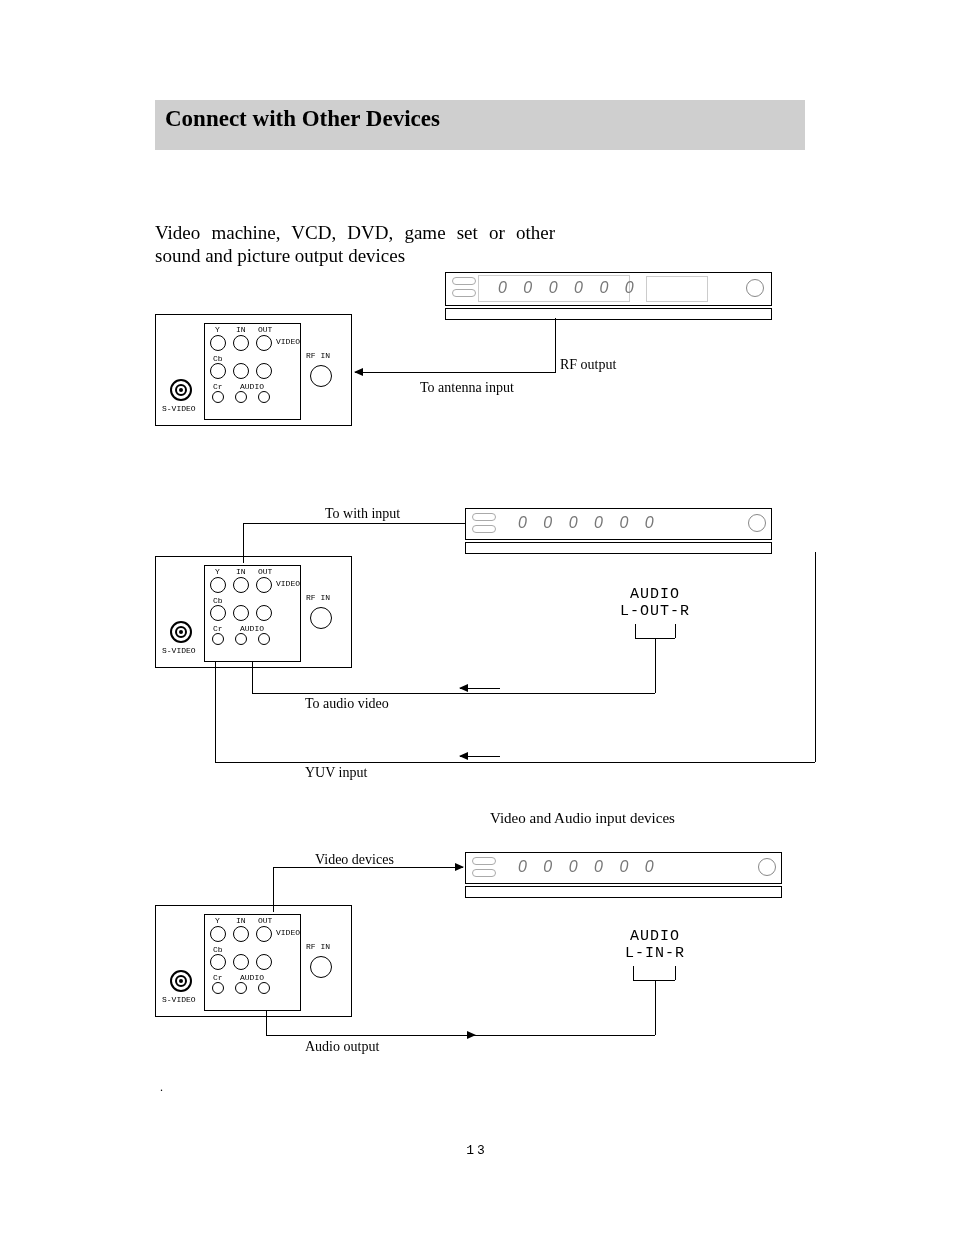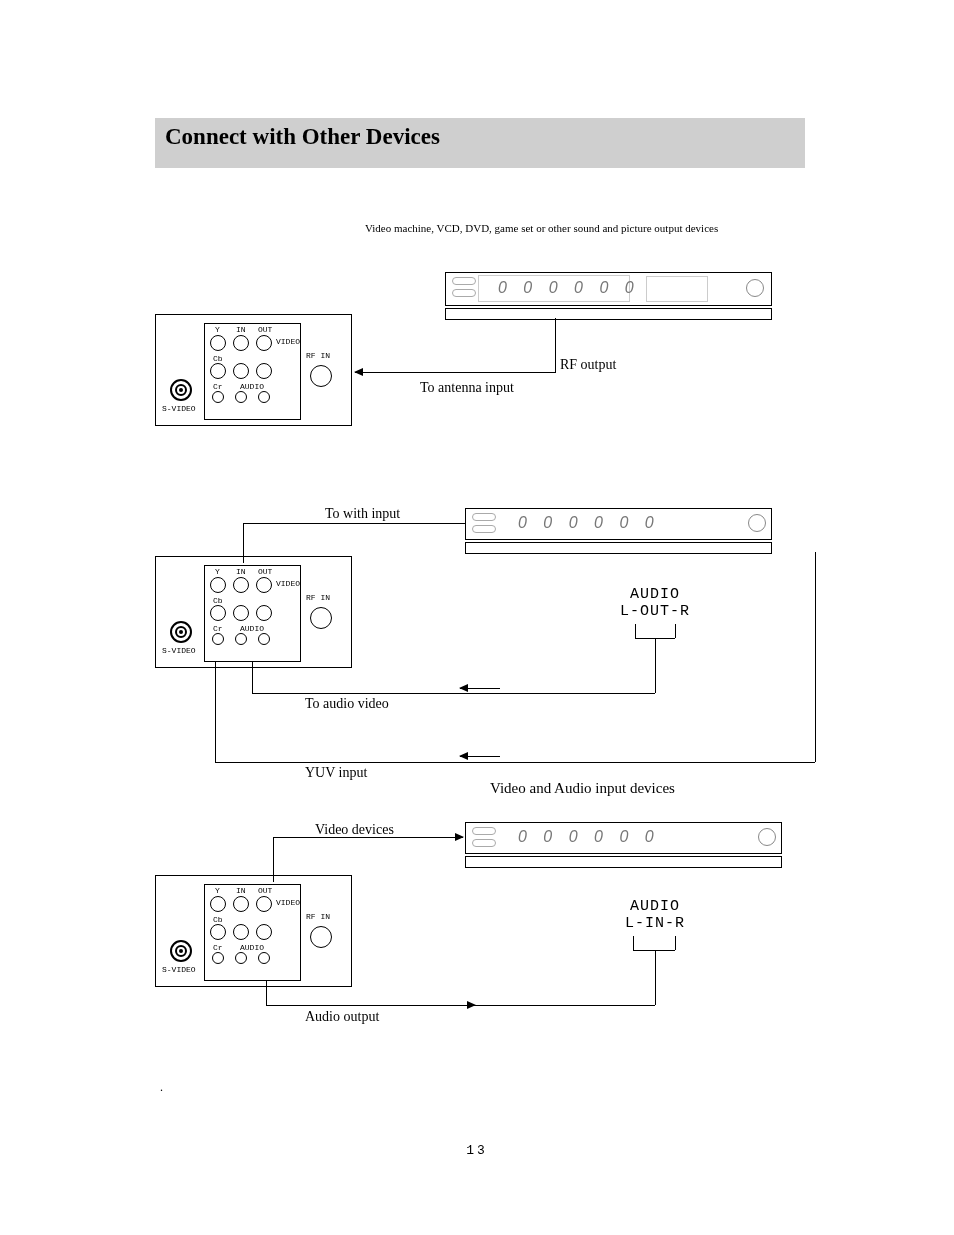--- a/index.html
+++ b/index.html
@@ -8,43 +8,42 @@
     background: #fff;
     font-family: "Times New Roman", serif;
     width: 954px;
     height: 1235px;
     position: relative;
     color: #000;
   }
   .page {
     position: absolute;
     left: 155px;
-    top: 118px;
+    top: 100px;
     width: 650px;
   }
   .title-bar {
     background: #cfcfcf;
     padding: 6px 10px 18px 10px;
     font-weight: bold;
     font-size: 23px;
   }
   .subtitle-box {
     border: 1px solid #000;
     margin-top: 22px;
     padding: 6px 8px;
     font-weight: bold;
     font-size: 17px;
   }
   .caption {
-    font-size: 11px;
+    font-size: 19px;
     text-align: justify;
     text-align-last: left;
     line-height: 1.2;
     width: 400px;
-    margin-left: 210px;
   }
   .diagram {
     position: relative;
     border: none;
   }
   .tv-panel {
     position: absolute;
     border: 1px solid #000;
   }
   .tv-inner {
@@ -257,21 +256,21 @@
   <div class="wire wire-v" style="left:97px; top:195px; height:32px;"></div>
   <div class="txt" style="left:150px; top:230px;">To audio video</div>
 
   <div class="wire wire-v" style="left:660px; top:86px; height:210px;"></div>
   <div class="wire wire-h arrowL" style="left:305px; top:290px; width:40px;"></div>
   <div class="wire wire-h" style="left:60px; top:296px; width:600px;"></div>
   <div class="wire wire-v" style="left:60px; top:195px; height:101px;"></div>
   <div class="txt" style="left:150px; top:299px;">YUV input</div>
 </div>
 
-<div class="diagram" style="position:absolute; left:155px; top:780px; width:680px; height:260px;">
+<div class="diagram" style="position:absolute; left:155px; top:810px; width:680px; height:260px;">
   <div class="txt" style="left:335px; top:0; font-size:15px;">Video and Audio input devices</div>
 
   <div class="device" style="left:310px; top:42px; width:315px; height:30px;">
     <div class="capsule" style="left:6px; top:4px;"></div>
     <div class="capsule" style="left:6px; top:16px;"></div>
     <div class="oval-row" style="left:52px; top:5px;">0 0 0 0 0 0</div>
     <div class="knob" style="left:292px; top:5px;"></div>
   </div>
   <div class="device" style="left:310px; top:76px; width:315px; height:10px;"></div>
 

